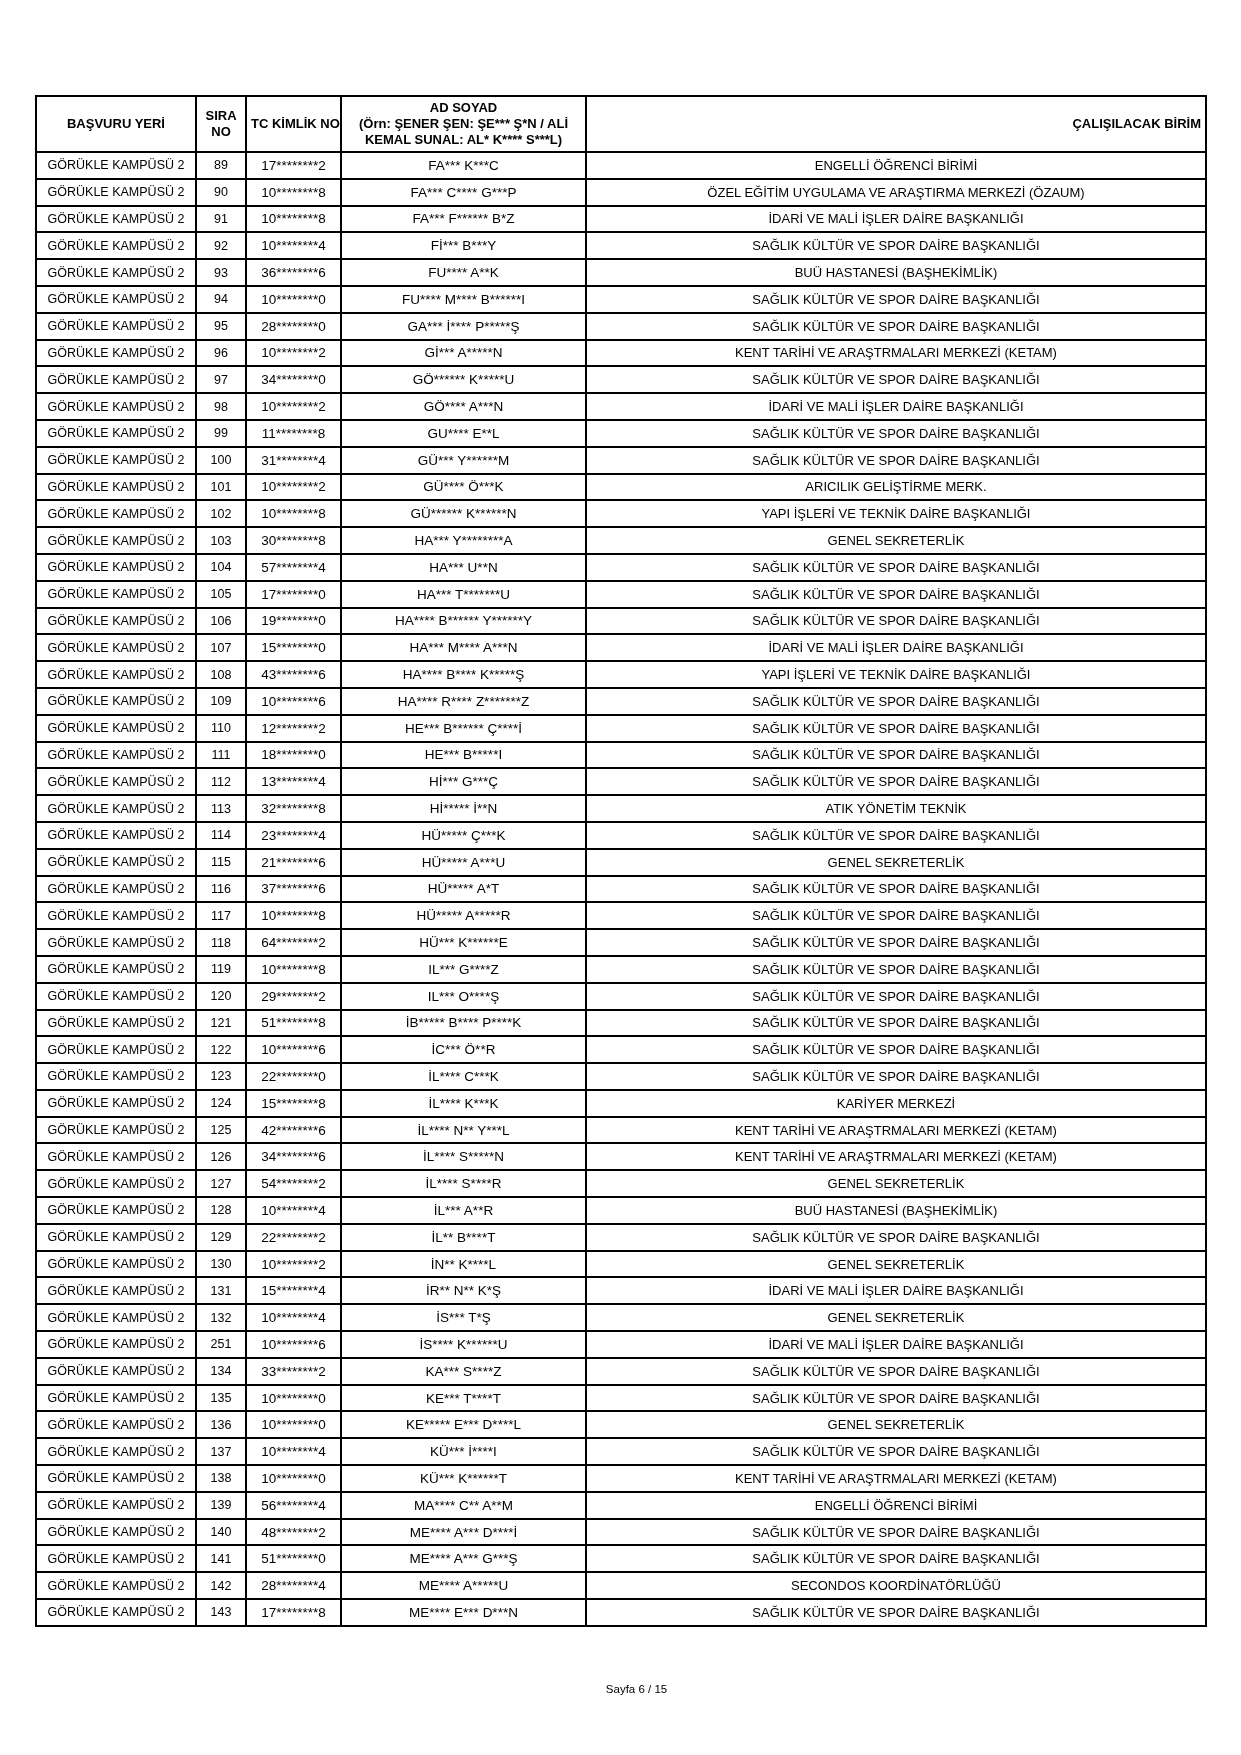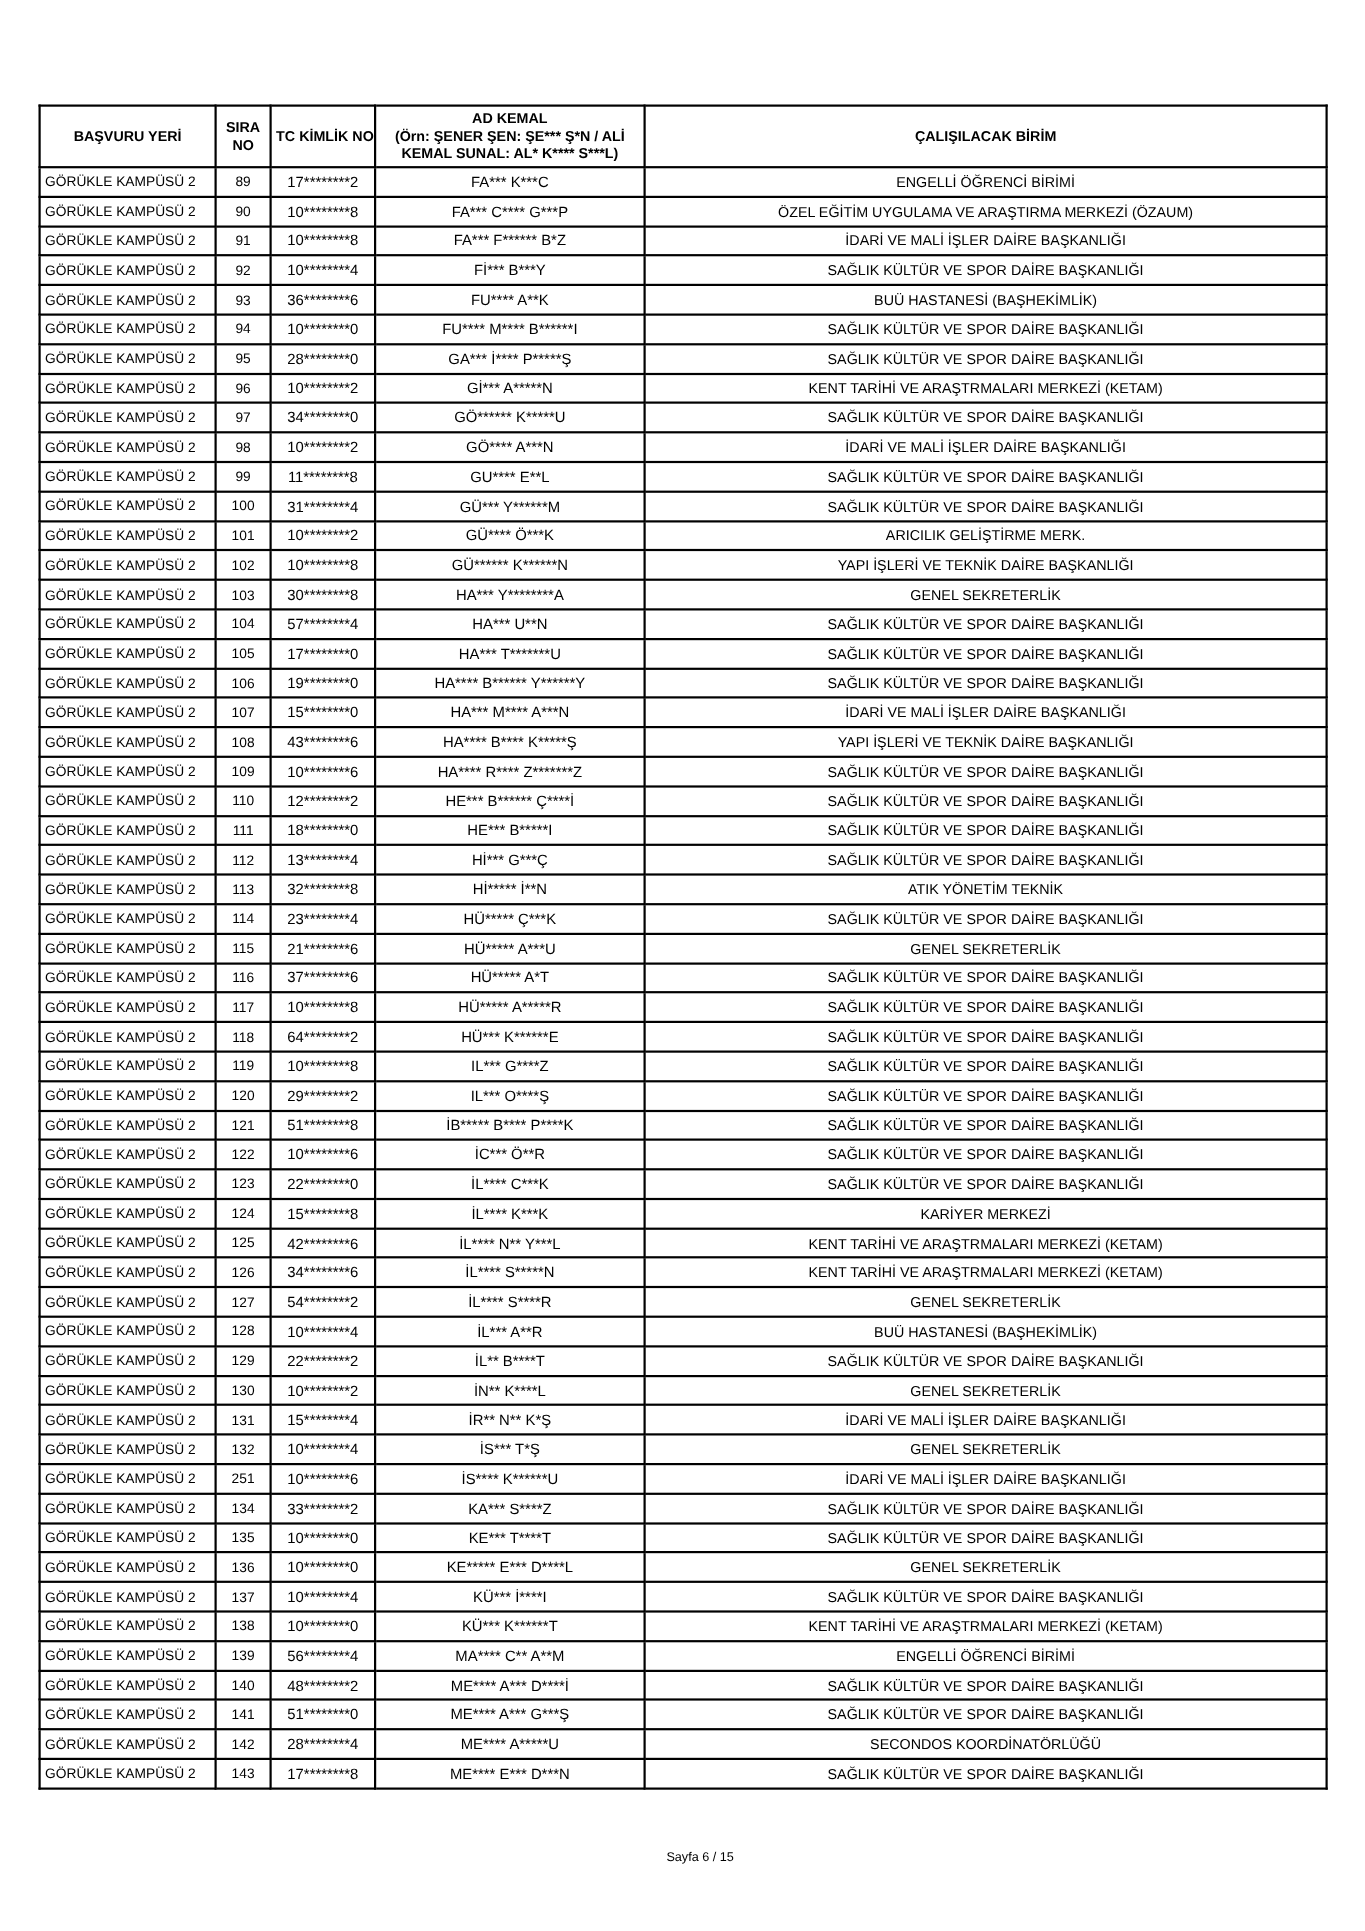--- a/index.html
+++ b/index.html
@@ -37,26 +37,26 @@
     white-space: nowrap;
     vertical-align: middle;
   }
   .roster thead th {
     font-weight: bold;
     font-size: 13px;
     height: 54px;
     text-align: center;
     line-height: 1.25;
   }
-  .roster thead th.h-birim { text-align: center; }
+  .roster thead th.h-birim { text-align: right; }
   .roster td {
     height: 24.8px;
     font-size: 13px;
   }
-  td.col-yer   { text-align: left; font-size: 12.5px; }
+  td.col-yer   { text-align: center; font-size: 12.5px; }
   td.col-no    { text-align: center; font-size: 12.5px; margin-left: 36px; }
   td.col-tc    { text-align: center; font-size: 13.5px; margin-left: 46px; }
   td.col-ad    { text-align: center; font-size: 13.5px; margin-left: 26px; }
   td.col-birim { text-align: center;   font-size: 13px; }
 
   .footer {
     position: absolute;
     left: 16px;
     top: 1683px;
     width: 100%;
@@ -84,21 +84,21 @@
           <span>BAŞVURU YERİ</span>
         </th>
         <th>
           <span>SIRA</span><br>
           <span>NO</span>
         </th>
         <th>
           <span>TC KİMLİK NO</span>
         </th>
         <th>
-          <span>AD KEMAL</span><br>
+          <span>AD SOYAD</span><br>
           <span>(Örn: ŞENER ŞEN: ŞE*** Ş*N / ALİ</span><br>
           <span>KEMAL SUNAL: AL* K**** S***L)</span>
         </th>
         <th class="h-birim">
           <span>ÇALIŞILACAK BİRİM</span>
         </th>
       </tr>
     </thead>
     <tbody>
         <tr>

